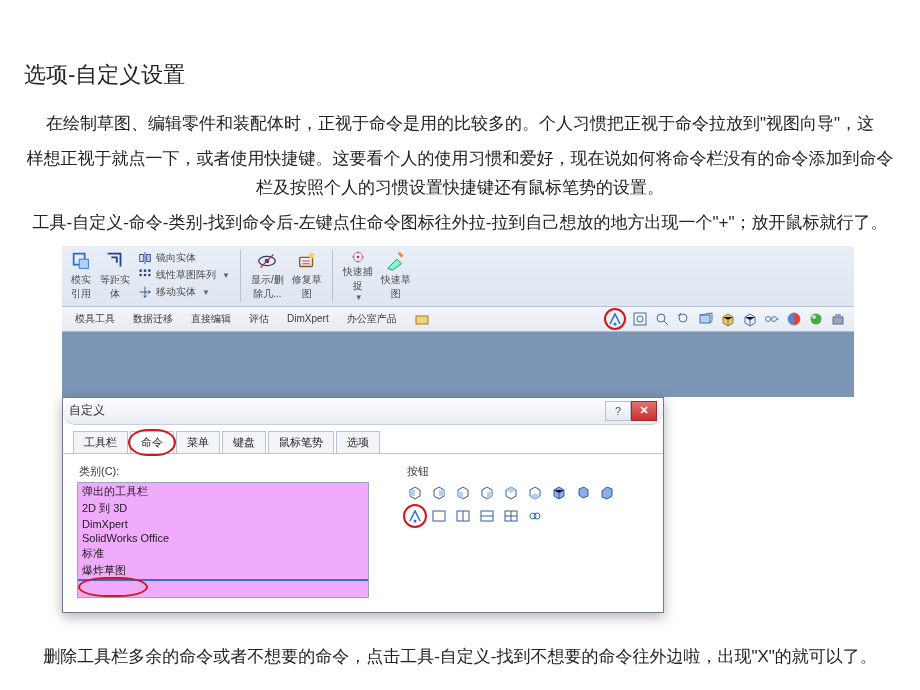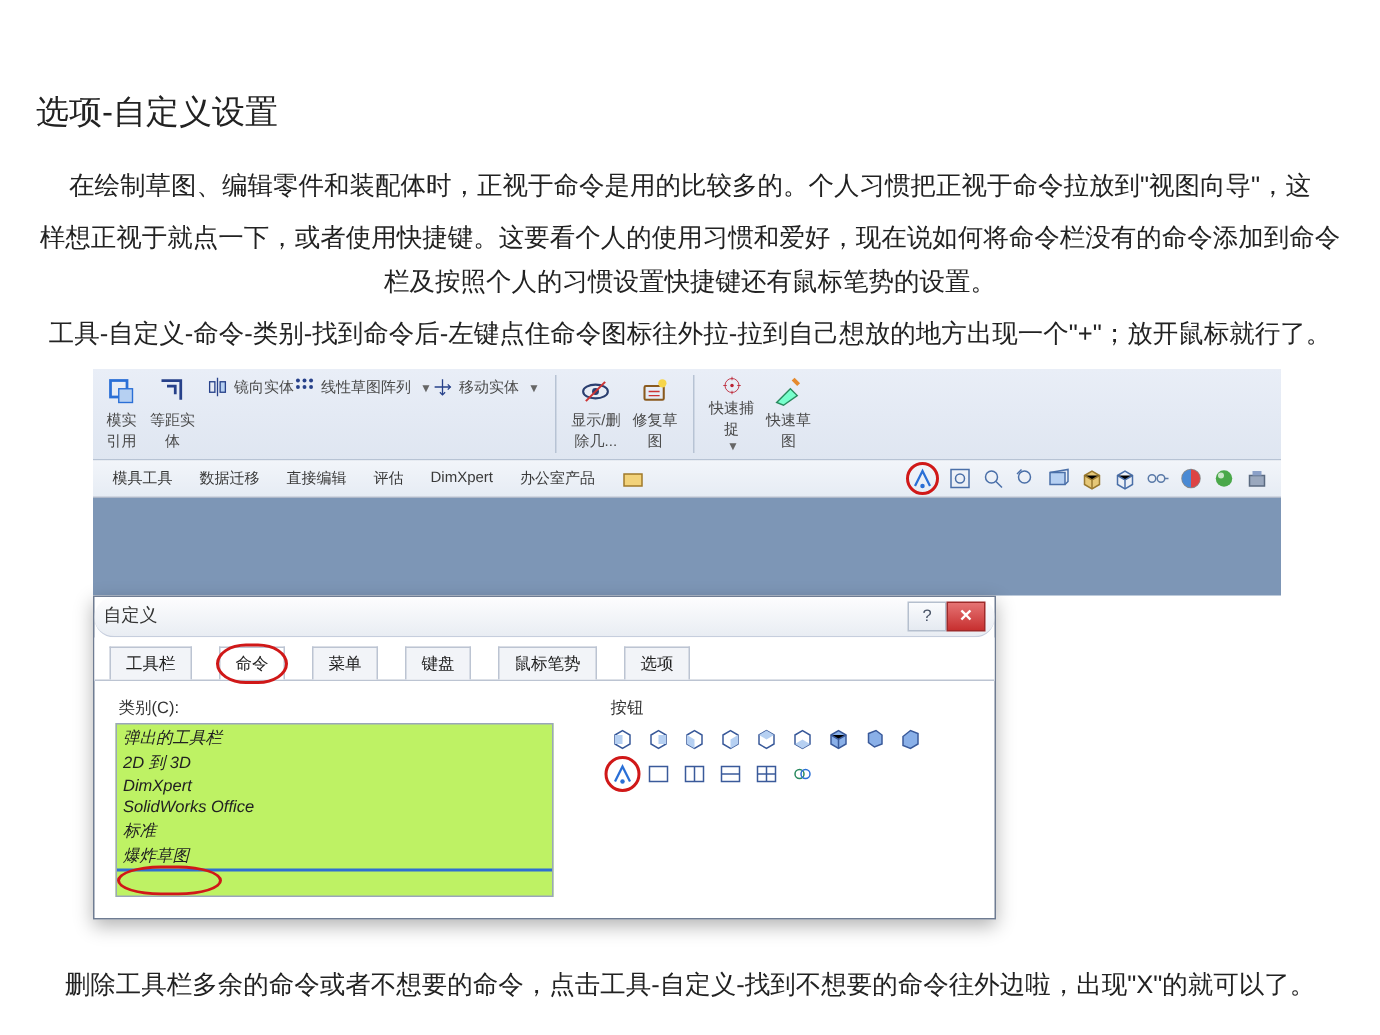--- a/index.html
+++ b/index.html
@@ -5,45 +5,45 @@
   html, body { margin:0; padding:0; width:920px; background:#fff; font-family:"Microsoft YaHei","SimSun",Arial,sans-serif; color:#222; }
   .page { padding:60px 10px 40px 10px; }
   .h1 { font-size:22px; margin:0 0 20px 14px; }
   .para { font-size:17px; line-height:1.7; text-align:center; width:870px; margin:0 auto 6px auto; }
   .para.left { text-align:center; text-indent:0; margin-left:0; width:auto; }
   .screenshot { margin:8px 0 30px 52px; width:792px; border:0; }
   .ribbon { background:linear-gradient(#e9eef7,#dfe6f1); display:flex; align-items:flex-start; padding:4px 4px 0 4px; height:56px; border-bottom:1px solid #b7c3d4; }
   .rgroup { display:flex; flex-direction:column; align-items:center; font-size:10px; color:#4a4a4a; padding:0 4px; height:52px; justify-content:flex-start; position:relative; }
   .rgroup .ico { width:22px; height:22px; margin-bottom:1px; }
   .rgroup.sep { border-right:1px solid #b7c3d4; padding-right:10px; margin-right:6px; }
-  .rsub { display:flex; flex-direction:row; font-size:10px; color:#4a4a4a; gap:0px; }
+  .rsub { display:flex; flex-direction:column; font-size:10px; color:#4a4a4a; gap:0px; }
   .rsub div { display:flex; align-items:center; height:17px; gap:4px; }
   .rsub .mic { width:14px; height:14px; }
   .arrow-dn { font-size:8px; color:#666; margin-left:2px; }
   .tabbar { background:linear-gradient(#f2f5fa,#e6ecf4); display:flex; align-items:center; height:24px; border-bottom:1px solid #aeb8c9; padding-left:4px; gap:0; position:relative; }
   .tab { font-size:10px; color:#3a3a3a; padding:4px 8px; border:1px solid transparent; }
   .vbar { margin-left:auto; display:flex; align-items:center; gap:6px; padding-right:8px; }
   .vico { width:16px; height:16px; }
   .redring { border:2px solid #d01818; border-radius:50%; padding:1px; }
   .ws { background:#7d96b6; height:65px; }
   .dlg { margin-left:0; width:600px; border:1px solid #6f7c92; background:#fff; box-shadow:0 4px 12px rgba(0,0,0,0.3); }
   .titlebar { background:linear-gradient(#fdfdfe,#e9edf3); height:26px; display:flex; align-items:center; padding:0 6px; border-bottom:1px solid #c6cedd;border-radius:13px; }
   .titlebar .t { font-size:12px; color:#333; flex:1; }
   .tbtns { display:flex; gap:0; }
   .tbtn { width:24px; height:18px; border:1px solid #b5bfce; background:linear-gradient(#fafbfd,#e5eaf1); display:flex; align-items:center; justify-content:center; font-size:11px; color:#4a5568; }
   .tbtn.close { background:linear-gradient(#e57373,#c73030); color:#fff; border-color:#9e2a2a; font-weight:bold; }
   .dlgtabs { display:flex; padding:6px 10px 0 10px; border-bottom:1px solid #bcc4d2; background:#fff; gap:0; }
-  .dtab { font-size:11px; padding:3px 10px; border:1px solid #bcc4d2; border-bottom:none; background:#f2f4f8; margin-right:18px; }
+  .dtab { font-size:11px; padding:3px 10px; border:1px solid #bcc4d2; border-bottom:none; background:#f2f4f8; margin-right:2px; }
   .dtab.active { background:#fff; }
   .dtab.ring { position:relative; }
   .dtab.ring::after { content:""; position:absolute; inset:-3px; border:2px solid #d01818; border-radius:50%/60%; }
   .dbody { display:flex; padding:10px 14px 14px 14px; gap:36px; }
   .col { display:flex; flex-direction:column; }
   .lbl { font-size:11px; color:#333; margin-bottom:3px; margin-left:2px; }
-  .listbox { width:290px; height:114px; border:1px solid #9aa6ba; background:#bef264; font-size:11px; overflow:hidden;font-style:italic; }
+  .listbox { width:290px; height:114px; border:1px solid #9aa6ba; background:#f0abfc; font-size:11px; overflow:hidden; }
   .listbox div { padding:1px 4px; white-space:nowrap; }
   .listbox .sel { background:#2f6fd1; color:#fff; position:relative; }
   .listbox .sel .ring { position:absolute; left:0; top:-2px; width:66px; height:16px; border:2px solid #d01818; border-radius:50%/60%; }
   .btns { display:flex; flex-wrap:wrap; gap:4px; width:220px; }
   .bico { width:18px; height:18px; border:1px solid transparent; display:inline-flex; align-items:center; justify-content:center; }
   .bico.ring { position:relative; }
   .bico.ring::after { content:""; position:absolute; inset:-3px; border:2px solid #d01818; border-radius:50%; }
   svg { display:block; }
 </style>
 </head>

